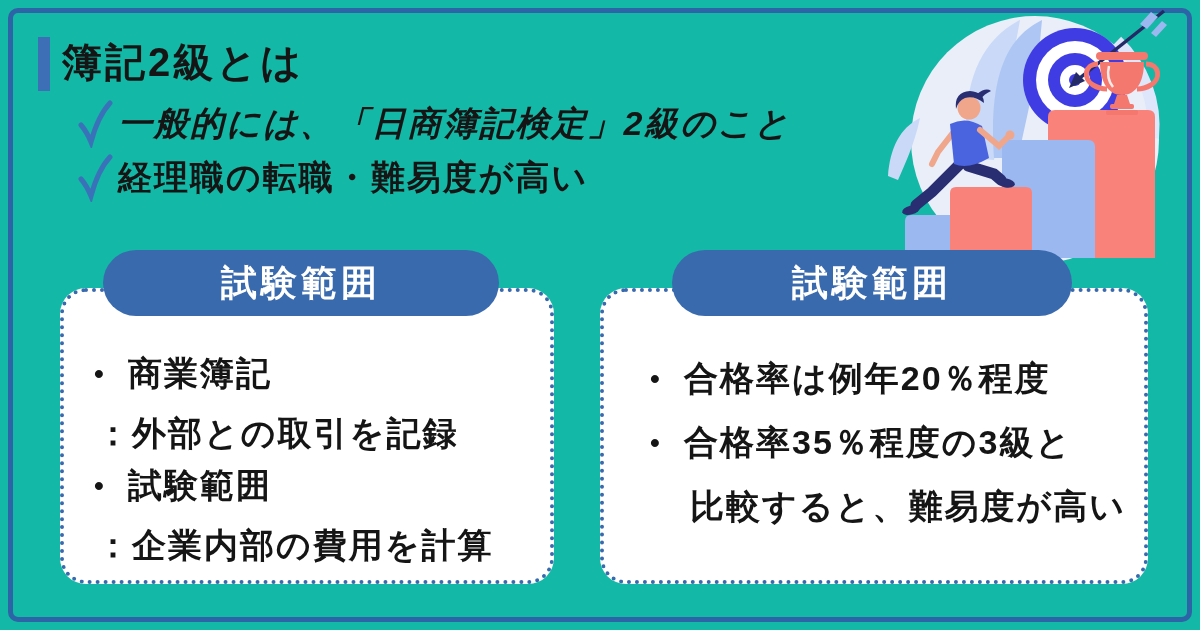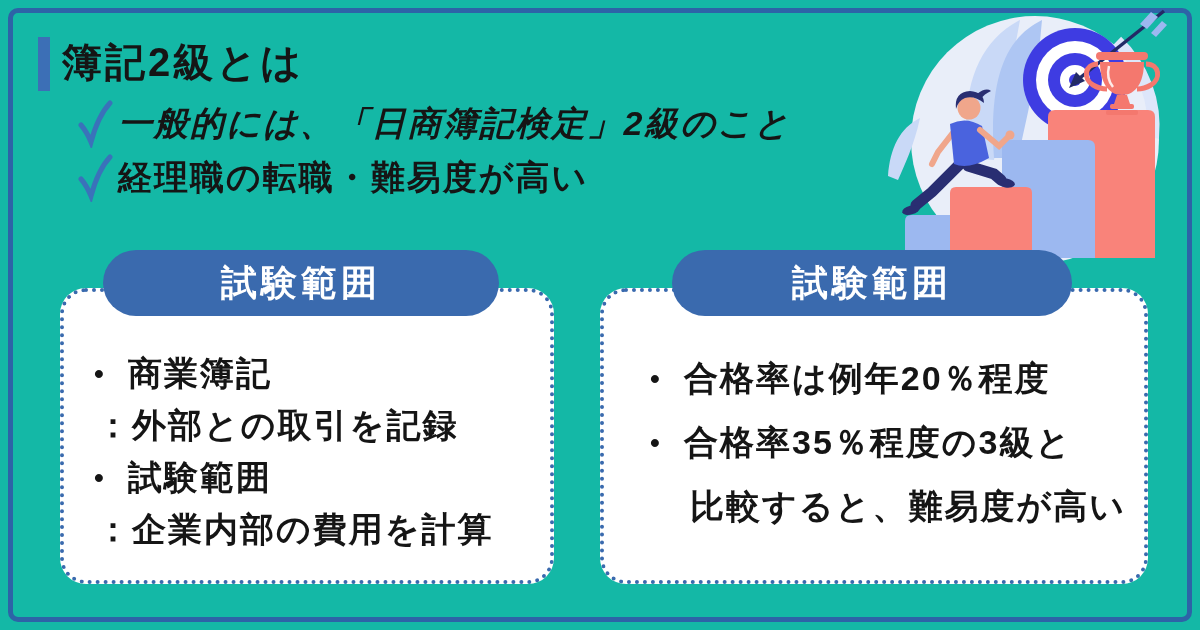--- a/index.html
+++ b/index.html
@@ -42,21 +42,21 @@
   }
   .pill-1 { left:103px; width:396px; }
   .pill-2 { left:672px; width:400px; }
   .card-body { position:absolute; left:0; right:0; }
   .card-1 .card-body { top:56px; padding-left:26px; }
   .card-2 .card-body { top:55px; padding-left:42px; }
   .line { display:flex; align-items:center; font-size:34px; font-weight:bold; letter-spacing:2px; white-space:nowrap; }
   .card-1 .line { height:52px; }
   .card-2 .line { height:64px; }
   .bullet-mark { width:38px; flex:0 0 38px; font-size:28px; text-align:left; padding-left:4px; }
-  .card-1 .line.cont { padding-left:6px; }
+  .card-1 .line.cont { padding-left:6px;margin-top:8px; }
   .card-2 .line.cont { padding-left:44px;text-align:right; }
 </style>
 </head>
 <body>
 
 <div class="stage">
   <div class="frame"></div>
 
   <div class="title-bar"></div>
   <div class="page-title">簿記2級とは</div>

